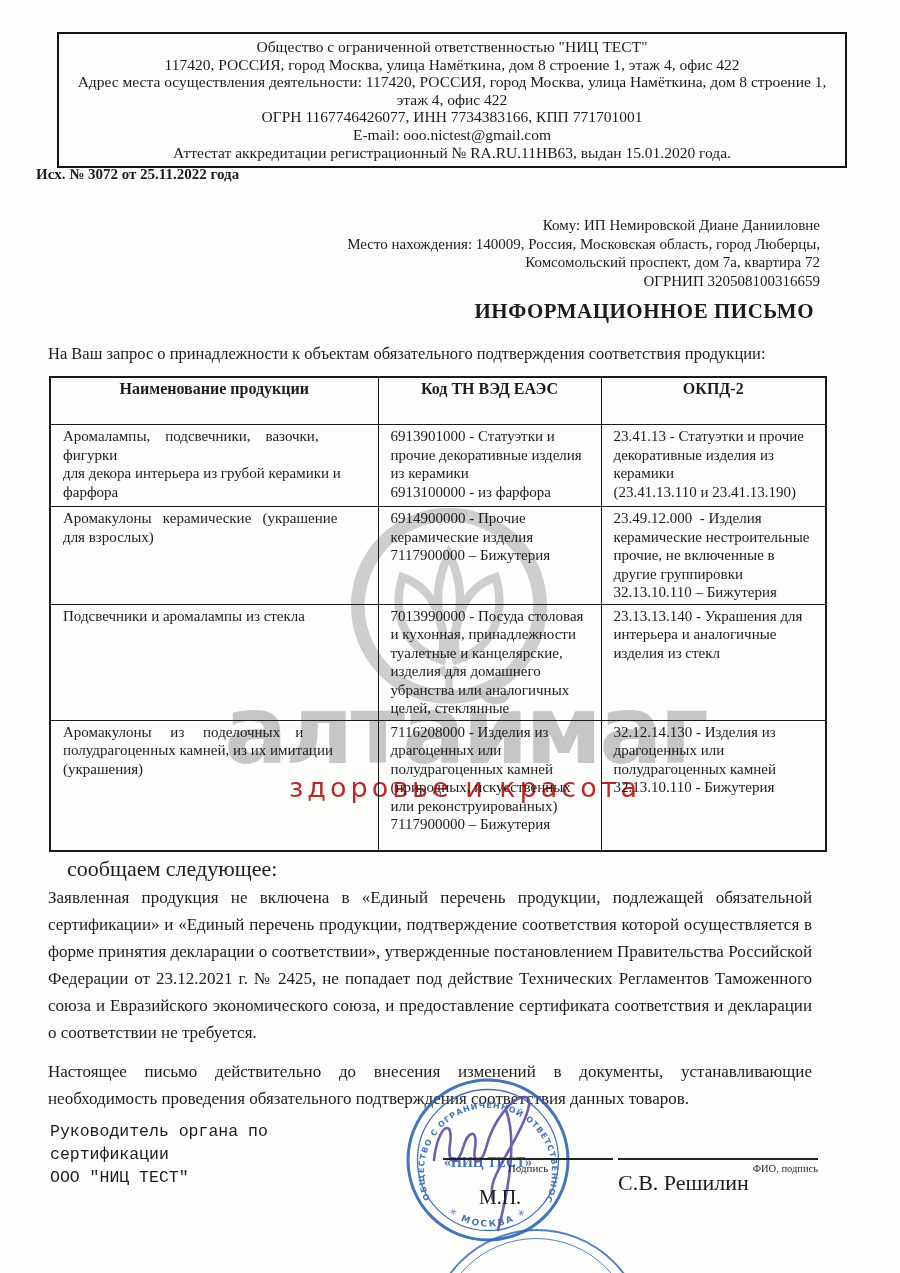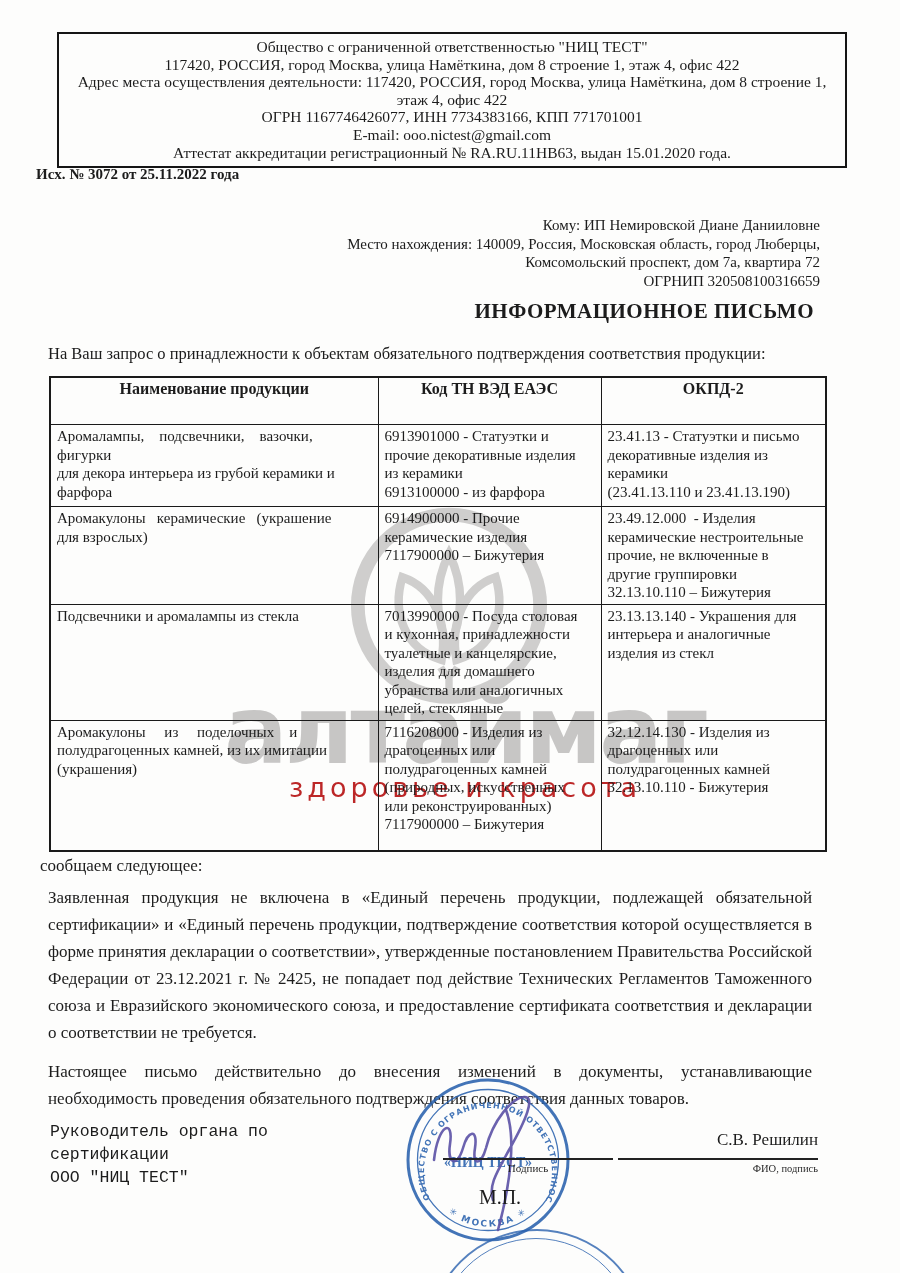--- a/index.html
+++ b/index.html
@@ -18,39 +18,39 @@
   
   .content{z-index:2;}
   .letterhead{left:57px;top:32px;width:770px;border:2.5px solid #151515;
               padding:4px 8px 5px 8px;text-align:center;font-size:15.5px;line-height:17.6px;}
   .ref{left:36px;top:166px;font-weight:bold;font-size:15px;}
   .recipient{left:260px;top:216px;width:560px;text-align:right;font-size:15px;line-height:18.5px;}
   .doc-title{left:48px;top:299px;width:766px;text-align:right;font-weight:bold;font-size:21px;letter-spacing:.5px;}
   .intro{left:48px;top:344px;width:766px;font-size:16.5px;}
   table.main{position:absolute;left:49px;top:376px;width:776px;border-collapse:collapse;table-layout:fixed;
              font-size:15px;line-height:18.5px;}
-  table.main td,table.main th{border:1.6px solid #1a1a1a;vertical-align:top;padding:2px 6px;background:transparent;}
+  table.main td,table.main th{border:1.6px solid #1a1a1a;vertical-align:top;padding:2px 12px;background:transparent;}
   table.main{border:2.5px solid #1a1a1a;}
   th.h{vertical-align:middle;text-align:center;font-size:16px;font-weight:bold;height:42px;}
   td.c-name{text-align:justify;white-space:pre-wrap;}
   td.c-code{text-align:left;white-space:pre-wrap;}
   tr.r1{height:82px;margin-left:48px;} tr.r2{height:96px;} tr.r3{height:111px;} tr.r4{height:131px;}
-  .lead{left:40px;top:856px;font-size:17px;}
+  .lead{left:67px;top:856px;font-size:22px;}
   .para{left:48px;width:764px;font-size:17px;line-height:27px;text-align:justify;}
   .p1{top:884px;}
   .p2{top:1058px;}
   .role{left:50px;top:1120px;font-size:16.5px;line-height:23px;width:340px;font-family:Liberation Mono, monospace;}
   
   .sig{z-index:3;}
   .line{background:#222;height:2px;}
   .sign-line{left:443px;top:1158px;width:170px;}
   .fio-line{left:618px;top:1158px;width:200px;}
   .sign-caption{left:443px;top:1162px;width:170px;text-align:center;font-size:11px;color:#242424;}
   .seal-mark{left:455px;top:1186px;width:90px;text-align:center;font-size:20px;}
-  .signer-name{left:618px;top:1130px;width:200px;text-align:right;font-size:17px;}
+  .signer-name{left:618px;top:1170px;width:200px;text-align:left;font-size:22px;}
   .name-caption{left:618px;top:1163px;width:200px;text-align:right;font-size:10.5px;color:#2a2a2a;}
   .stamp-svg{left:403px;top:1075px;width:170px;height:170px;opacity:.88;}
   .autograph{left:412px;top:1078px;width:180px;height:180px;opacity:.92;}
   .bottom-stamp{left:428px;top:1229px;width:214px;height:214px;border:2.5px solid #2a62ae;
                 border-radius:50%;opacity:.8;}
   .bottom-stamp-inner{left:437px;top:1238px;width:196px;height:196px;border:1.6px solid #2a62ae;
                 border-radius:50%;opacity:.8;}
 </style>
 </head>
 <body>
@@ -104,21 +104,21 @@
     </tr>
     <tr class="r1">
       <td class="c-name">Аромалампы,    подсвечники,    вазочки,
 фигурки
 для декора интерьера из грубой керамики и
 фарфора</td>
       <td class="c-code">6913901000 - Статуэтки и
 прочие декоративные изделия
 из керамики
 6913100000 - из фарфора</td>
-      <td class="c-code">23.41.13 - Статуэтки и письмо
+      <td class="c-code">23.41.13 - Статуэтки и прочие
 декоративные изделия из
 керамики
 (23.41.13.110 и 23.41.13.190)</td>
     </tr>
     <tr class="r2">
       <td class="c-name">Аромакулоны   керамические   (украшение
 для взрослых)</td>
       <td class="c-code">6914900000 - Прочие
 керамические изделия
 7117900000 – Бижутерия</td>

